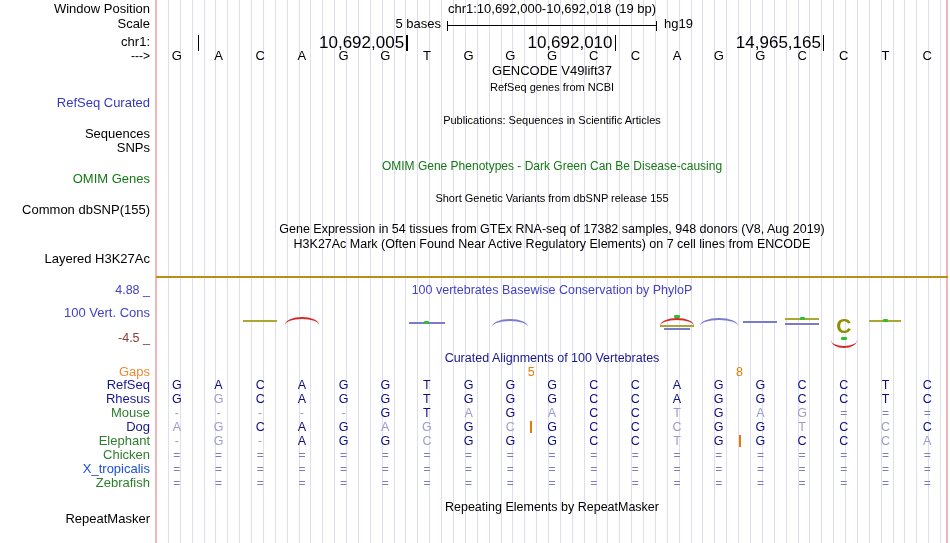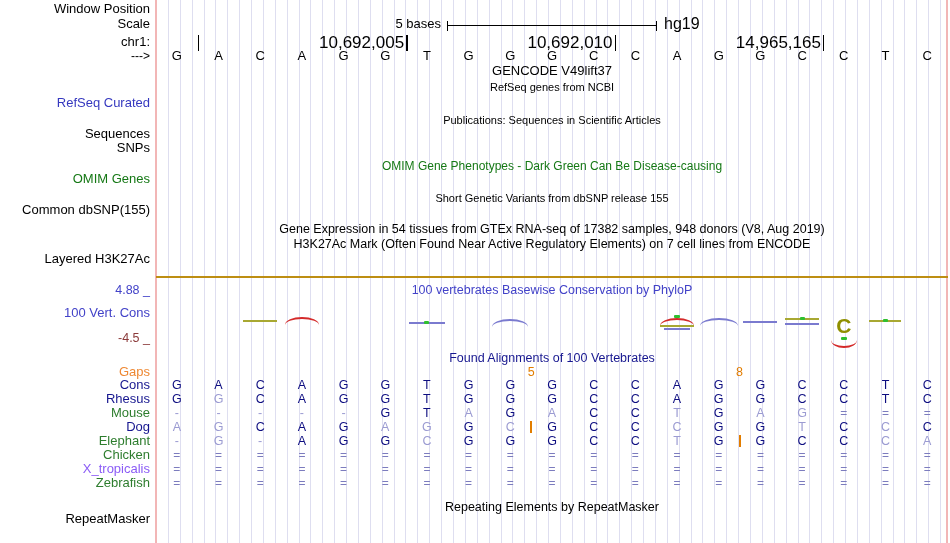--- a/index.html
+++ b/index.html
@@ -5,21 +5,21 @@
   html,body{margin:0;padding:0;background:#fff;}
   #stage{position:relative;width:950px;height:543px;background:#fff;overflow:hidden;
          font-family:"Liberation Sans","DejaVu Sans",sans-serif;color:#000;}
   .gl{position:absolute;top:0;bottom:0;width:1px;background:#DEDEF0;}
   .pink{position:absolute;top:0;bottom:0;width:2px;background:#F2B6B6;}
   .ll{position:absolute;right:800px;white-space:nowrap;font-size:13px;line-height:14px;text-align:right;}
   .ct{position:absolute;left:156px;width:792px;text-align:center;line-height:14px;white-space:nowrap;}
   .hdrline{position:absolute;left:156px;width:792px;top:2px;display:flex;justify-content:center;gap:26px;
            font-size:13px;line-height:14px;}
   .scale-label{position:absolute;right:509px;top:17px;font-size:13px;line-height:14px;padding-left:28px;}
-  .scale-genome{position:absolute;left:664px;top:17px;font-size:16px;line-height:14px;}
+  .scale-genome{position:absolute;left:664px;top:17px;font-size:13px;line-height:14px;}
   .sbar{position:absolute;left:447px;top:21px;width:208px;height:10px;
         border-left:1.5px solid #000;border-right:1.5px solid #000;}
   .sbar::after{content:"";position:absolute;left:0;right:0;top:4px;border-top:1.5px solid #000;}
   .tick{position:absolute;width:1.5px;height:16px;top:35px;background:#000;}
   .ticklabel{position:absolute;top:36px;font-size:17px;line-height:14px;white-space:nowrap;text-align:right;}
   .bl{position:absolute;top:49px;text-align:center;font-size:13px;line-height:14px;}
   .goldline{position:absolute;left:156px;width:792px;top:276px;height:2px;background:#BD8E12;}
   .cell{position:absolute;text-align:center;font-size:12.5px;line-height:14px;}
   .gapnum{position:absolute;top:365px;width:32px;text-align:center;font-size:12.5px;line-height:14px;color:#E27D00;}
   .insbar{position:absolute;width:2px;height:12px;background:#E27D00;}
@@ -97,20 +97,21 @@
       <div class="gl" style="left: 892.56px;"></div>
       <div class="gl" style="left: 904.44px;"></div>
       <div class="gl" style="left: 916.32px;"></div>
       <div class="gl" style="left: 928.2px;"></div>
       <div class="gl" style="left: 940.08px;"></div>
       <div class="pink" style="left: 155px;"></div>
       <div class="pink" style="left: 946px;"></div>
     </div>
 
   <div class="hdrline">
+    <span>chr1:10,692,000-10,692,018 (19 bp)</span>
   </div>
 
   <span class="scale-label">5 bases</span>
   <div class="sbar"></div>
   <span class="scale-genome">hg19</span>
 
   <div class="goldline"></div>
 
   <div id="dyn">
       <div class="ll" style="top: 2px; color: rgb(0, 0, 0);">Window Position</div>
@@ -129,21 +130,21 @@
       <div class="ll" style="top: 365px; color: rgb(238, 136, 51);">Gaps</div>
       <div class="ll" style="top: 512px; color: rgb(0, 0, 0);">RepeatMasker</div>
       <div class="ct" style="top: 64px; font-size: 13px; color: rgb(0, 0, 0);">GENCODE V49lift37</div>
       <div class="ct" style="top: 80px; font-size: 11px; color: rgb(0, 0, 0);">RefSeq genes from NCBI</div>
       <div class="ct" style="top: 113px; font-size: 11px; color: rgb(0, 0, 0);">Publications: Sequences in Scientific Articles</div>
       <div class="ct" style="top: 159px; font-size: 12px; color: rgb(21, 120, 21);">OMIM Gene Phenotypes - Dark Green Can Be Disease-causing</div>
       <div class="ct" style="top: 191px; font-size: 11px; color: rgb(0, 0, 0);">Short Genetic Variants from dbSNP release 155</div>
       <div class="ct" style="top: 222px; font-size: 12.5px; color: rgb(0, 0, 0);">Gene Expression in 54 tissues from GTEx RNA-seq of 17382 samples, 948 donors (V8, Aug 2019)</div>
       <div class="ct" style="top: 237px; font-size: 12.5px; color: rgb(0, 0, 0);">H3K27Ac Mark (Often Found Near Active Regulatory Elements) on 7 cell lines from ENCODE</div>
       <div class="ct" style="top: 283px; font-size: 12.5px; color: rgb(66, 66, 200);">100 vertebrates Basewise Conservation by PhyloP</div>
-      <div class="ct" style="top: 351px; font-size: 12.5px; color: rgb(22, 22, 143);">Found Alignments of 100 Vertebrates</div>
+      <div class="ct" style="top: 351px; font-size: 12.5px; color: rgb(22, 22, 143);">Curated Alignments of 100 Vertebrates</div>
       <div class="ct" style="top: 500px; font-size: 12.5px; color: rgb(0, 0, 0);">Repeating Elements by RepeatMasker</div>
       <div class="tick" style="left: 197.684px;"></div>
       <div class="tick" style="left: 406.105px;"></div>
       <div class="ticklabel" style="right: 545.895px;">10,692,005</div>
       <div class="tick" style="left: 614.526px;"></div>
       <div class="ticklabel" style="right: 337.474px;">10,692,010</div>
       <div class="tick" style="left: 822.947px;"></div>
       <div class="ticklabel" style="right: 129.053px;">14,965,165</div>
       <div class="bl" style="left: 156px; width: 41.6842px;">G</div>
       <div class="bl" style="left: 197.684px; width: 41.6842px;">A</div>
@@ -196,21 +197,21 @@
       </div>
       <div class="mark" style="left: 823.789px; top: 321px;">
         <div class="lyr" style="left: 0px; width: 40px; top: -7px; text-align: center; font-size: 21px; line-height: 23px; font-weight: bold; color: rgb(143, 143, 0);">C</div>
         <div class="lyr" style="left: 17px; top: 16px; width: 6px; height: 3px; background: rgb(47, 191, 47); border-radius: 1px;"></div>
         <div class="lyr arcdown" style="left: 7px; top: 19px; width: 26px; border-bottom: 2px solid rgb(212, 42, 42);"></div>
       </div>
       <div class="mark" style="left: 865.474px; top: 321px;">
         <div class="lyr" style="left: 4px; top: -1px; width: 32px; height: 2px; background: rgb(168, 168, 50);"></div>
         <div class="lyr" style="left: 17.5px; top: -2px; width: 5px; height: 3px; background: rgb(47, 191, 47); border-radius: 1px;"></div>
       </div>
-      <div class="ll" style="top: 378px; color: rgb(22, 22, 143);">Cons</div>
+      <div class="ll" style="top: 378px; color: rgb(22, 22, 143);">RefSeq</div>
       <div class="cell" style="left: 156px; width: 41.6842px; top: 378px; color: rgb(13, 13, 128);">G</div>
       <div class="cell" style="left: 197.684px; width: 41.6842px; top: 378px; color: rgb(13, 13, 128);">A</div>
       <div class="cell" style="left: 239.368px; width: 41.6842px; top: 378px; color: rgb(13, 13, 128);">C</div>
       <div class="cell" style="left: 281.053px; width: 41.6842px; top: 378px; color: rgb(13, 13, 128);">A</div>
       <div class="cell" style="left: 322.737px; width: 41.6842px; top: 378px; color: rgb(13, 13, 128);">G</div>
       <div class="cell" style="left: 364.421px; width: 41.6842px; top: 378px; color: rgb(13, 13, 128);">G</div>
       <div class="cell" style="left: 406.105px; width: 41.6842px; top: 378px; color: rgb(13, 13, 128);">T</div>
       <div class="cell" style="left: 447.789px; width: 41.6842px; top: 378px; color: rgb(13, 13, 128);">G</div>
       <div class="cell" style="left: 489.474px; width: 41.6842px; top: 378px; color: rgb(13, 13, 128);">G</div>
       <div class="cell" style="left: 531.158px; width: 41.6842px; top: 378px; color: rgb(13, 13, 128);">G</div>
@@ -316,21 +317,21 @@
       <div class="cell" style="left: 531.158px; width: 41.6842px; top: 448px; color: rgb(124, 124, 190); font-size: 12px;">=</div>
       <div class="cell" style="left: 572.842px; width: 41.6842px; top: 448px; color: rgb(124, 124, 190); font-size: 12px;">=</div>
       <div class="cell" style="left: 614.526px; width: 41.6842px; top: 448px; color: rgb(124, 124, 190); font-size: 12px;">=</div>
       <div class="cell" style="left: 656.211px; width: 41.6842px; top: 448px; color: rgb(124, 124, 190); font-size: 12px;">=</div>
       <div class="cell" style="left: 697.895px; width: 41.6842px; top: 448px; color: rgb(124, 124, 190); font-size: 12px;">=</div>
       <div class="cell" style="left: 739.579px; width: 41.6842px; top: 448px; color: rgb(124, 124, 190); font-size: 12px;">=</div>
       <div class="cell" style="left: 781.263px; width: 41.6842px; top: 448px; color: rgb(124, 124, 190); font-size: 12px;">=</div>
       <div class="cell" style="left: 822.947px; width: 41.6842px; top: 448px; color: rgb(124, 124, 190); font-size: 12px;">=</div>
       <div class="cell" style="left: 864.632px; width: 41.6842px; top: 448px; color: rgb(124, 124, 190); font-size: 12px;">=</div>
       <div class="cell" style="left: 906.316px; width: 41.6842px; top: 448px; color: rgb(124, 124, 190); font-size: 12px;">=</div>
-      <div class="ll" style="top: 462px; color: #8b5cf6;">X_tropicalis</div>
+      <div class="ll" style="top: 462px; color: #1d4ed8;">X_tropicalis</div>
       <div class="cell" style="left: 156px; width: 41.6842px; top: 462px; color: rgb(124, 124, 190); font-size: 12px;">=</div>
       <div class="cell" style="left: 197.684px; width: 41.6842px; top: 462px; color: rgb(124, 124, 190); font-size: 12px;">=</div>
       <div class="cell" style="left: 239.368px; width: 41.6842px; top: 462px; color: rgb(124, 124, 190); font-size: 12px;">=</div>
       <div class="cell" style="left: 281.053px; width: 41.6842px; top: 462px; color: rgb(124, 124, 190); font-size: 12px;">=</div>
       <div class="cell" style="left: 322.737px; width: 41.6842px; top: 462px; color: rgb(124, 124, 190); font-size: 12px;">=</div>
       <div class="cell" style="left: 364.421px; width: 41.6842px; top: 462px; color: rgb(124, 124, 190); font-size: 12px;">=</div>
       <div class="cell" style="left: 406.105px; width: 41.6842px; top: 462px; color: rgb(124, 124, 190); font-size: 12px;">=</div>
       <div class="cell" style="left: 447.789px; width: 41.6842px; top: 462px; color: rgb(124, 124, 190); font-size: 12px;">=</div>
       <div class="cell" style="left: 489.474px; width: 41.6842px; top: 462px; color: rgb(124, 124, 190); font-size: 12px;">=</div>
       <div class="cell" style="left: 531.158px; width: 41.6842px; top: 462px; color: rgb(124, 124, 190); font-size: 12px;">=</div>

